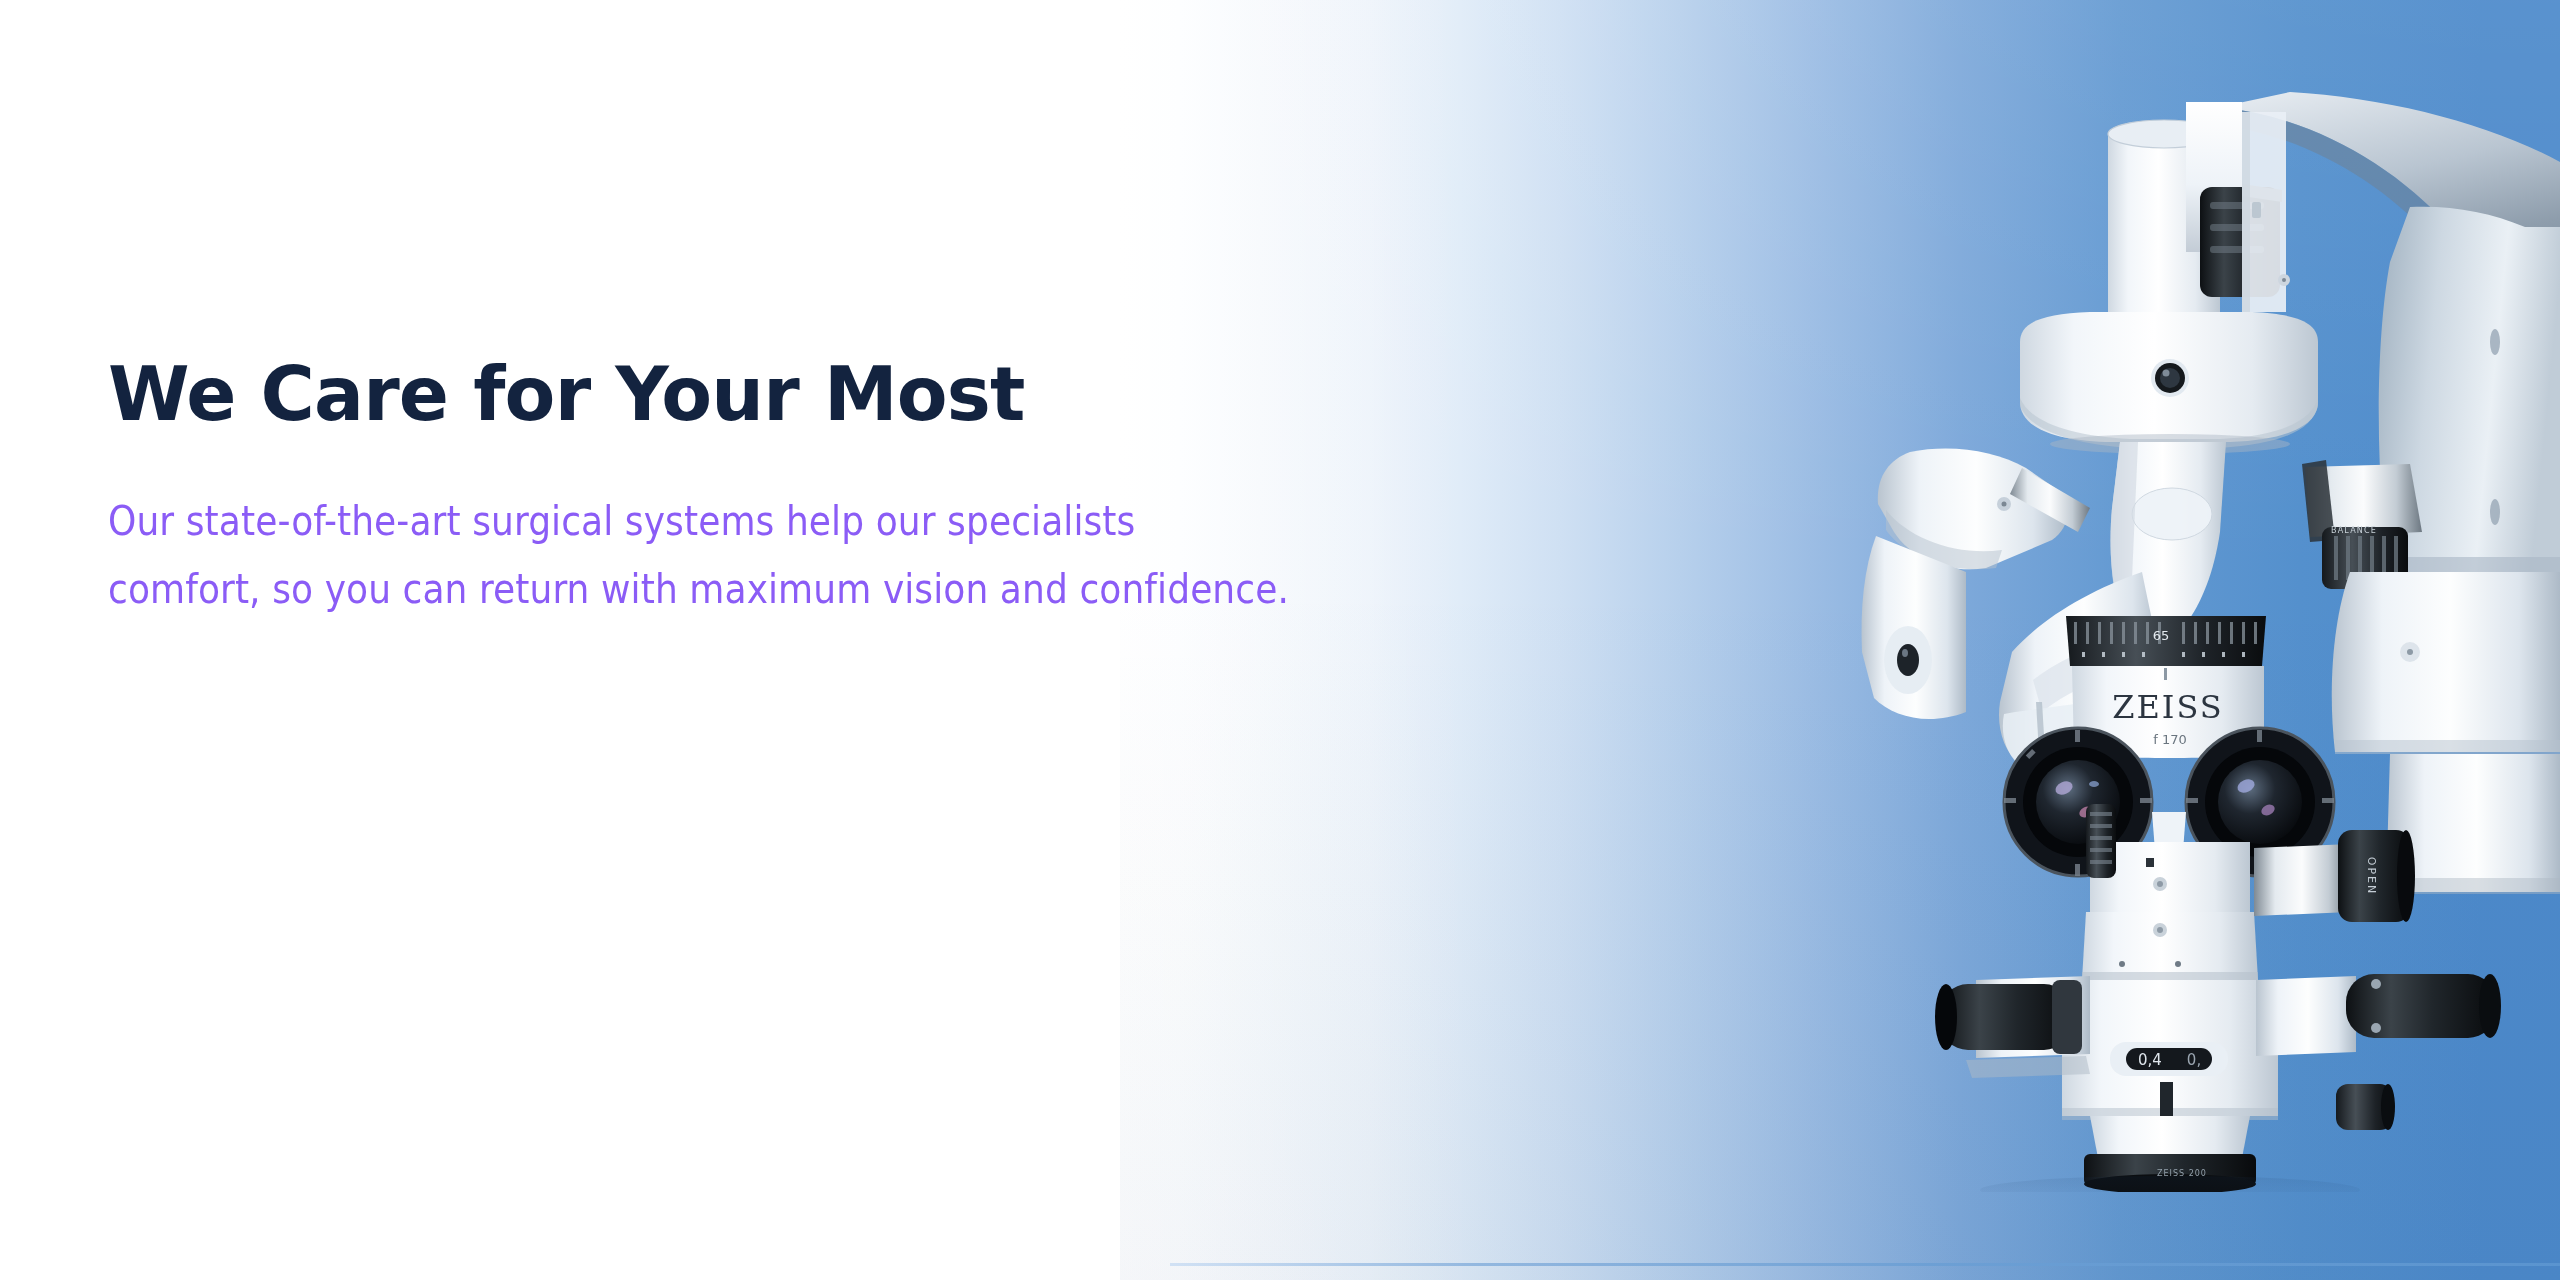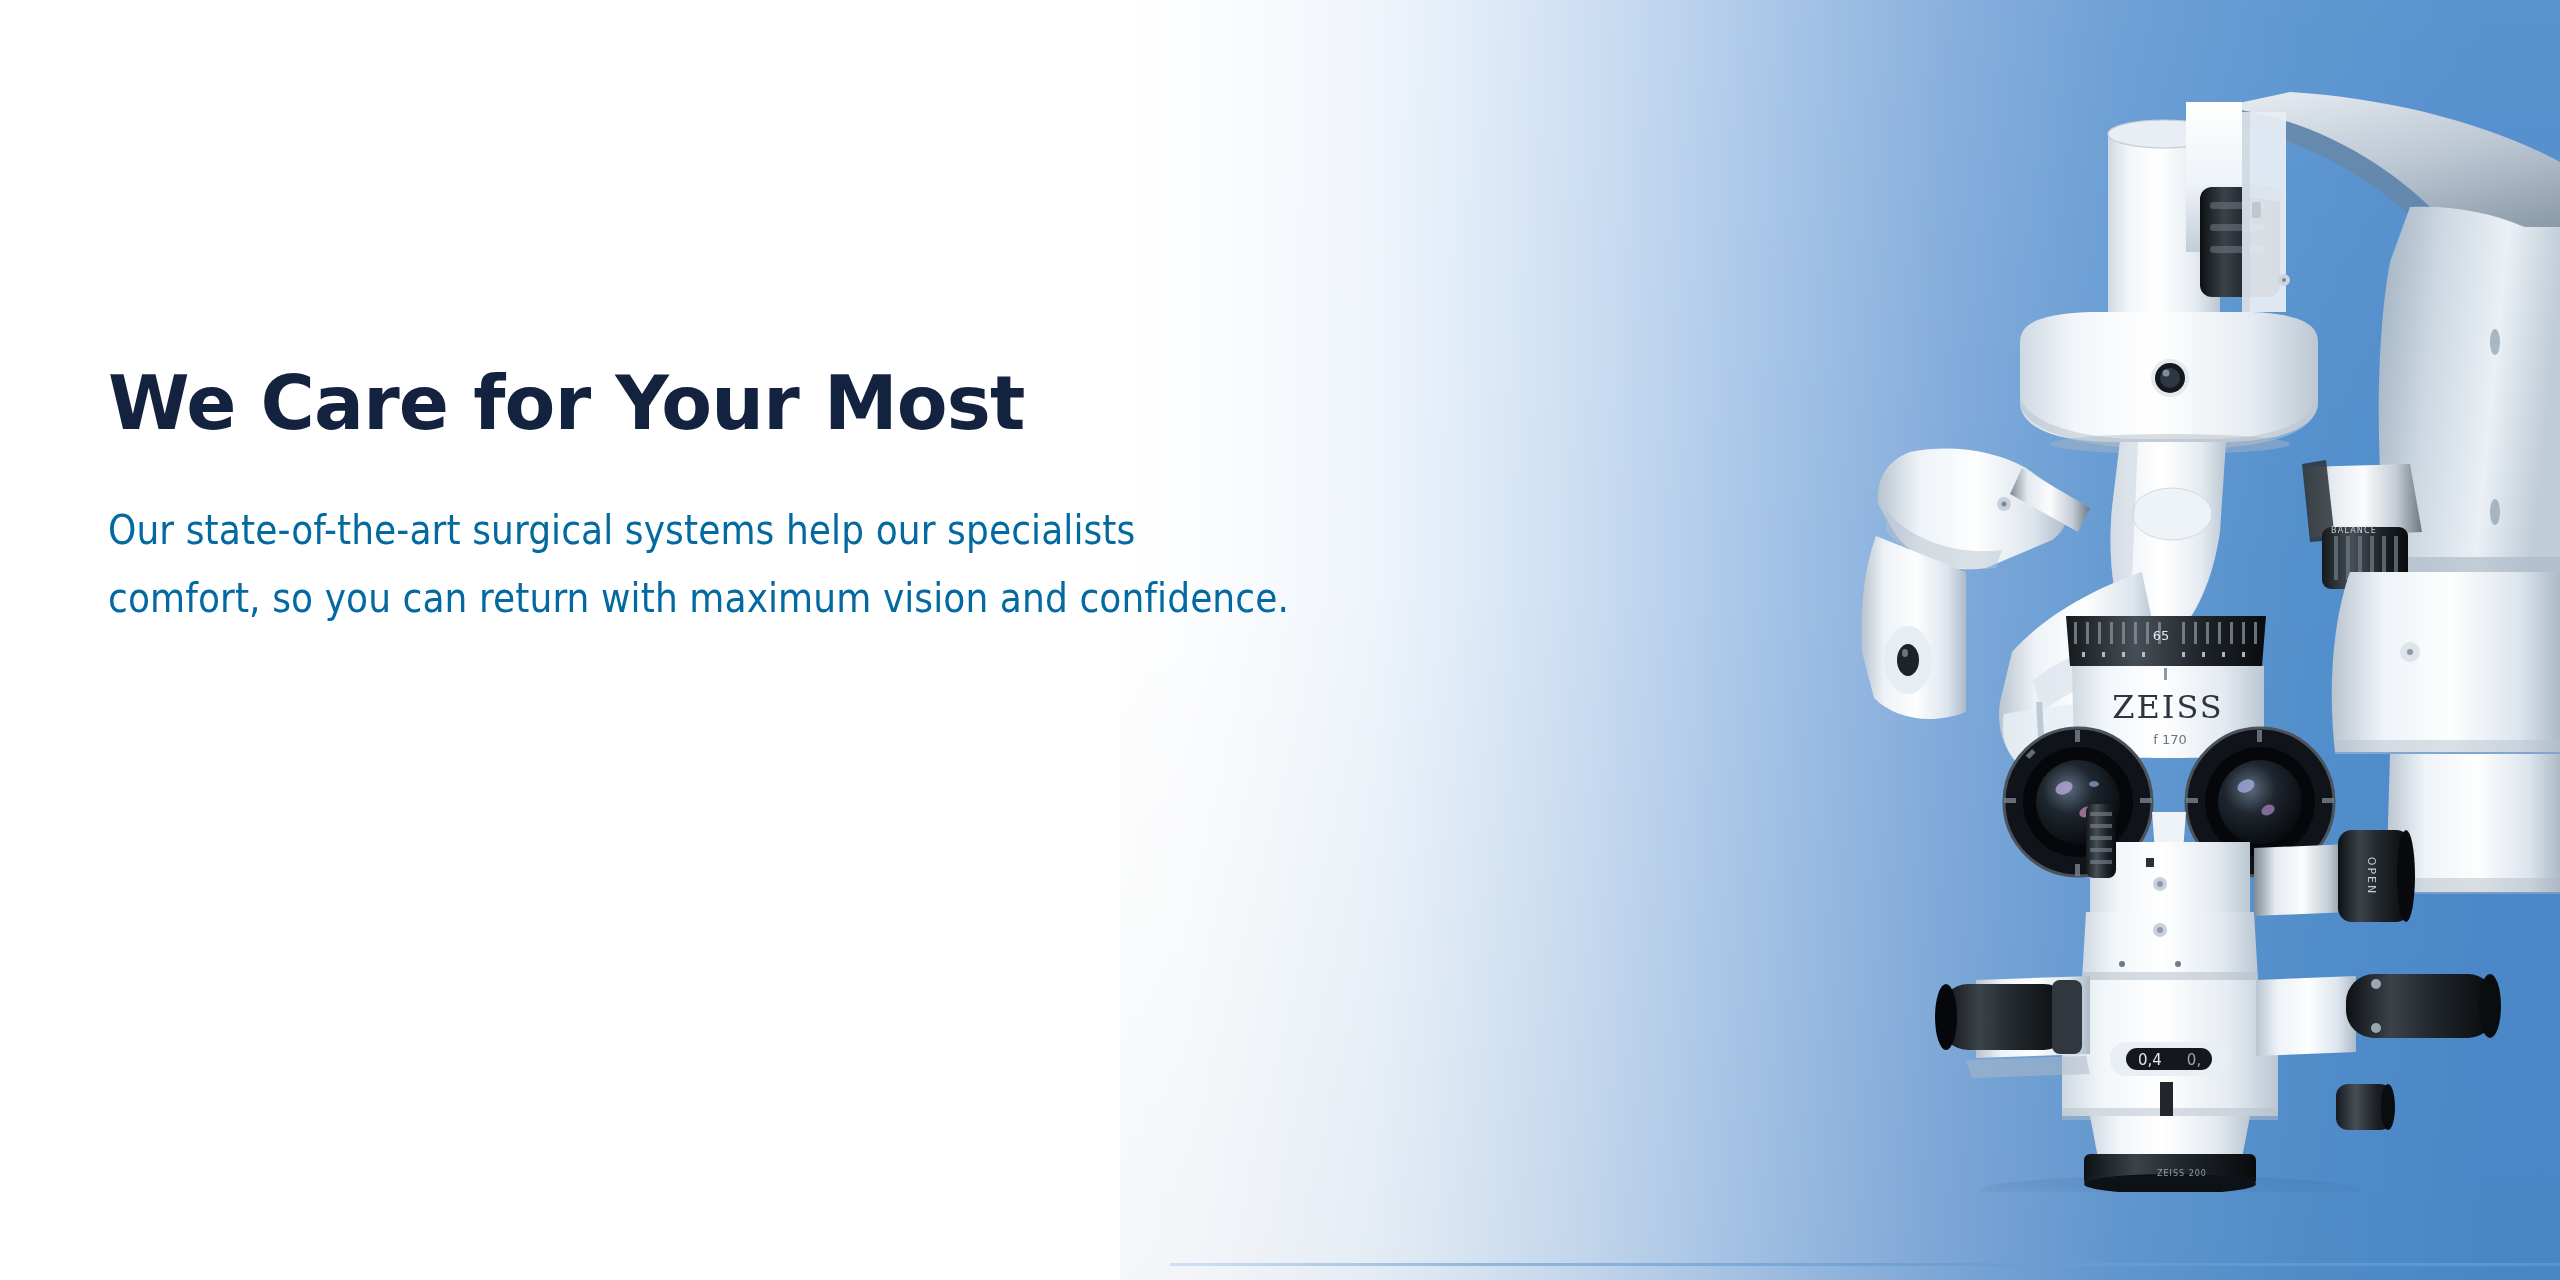--- a/index.html
+++ b/index.html
@@ -50,36 +50,36 @@
   .bottom-rule {
     position:absolute;
     left:1170px; right:0; bottom:14px; height:3px;
     background:linear-gradient(to right,#cfe0f4 0%, #8fb5de 22%, #6c9fd4 55%, #5b95d0 100%);
     opacity:.95;
   }
 
   
   .copy {
     position:absolute;
-    left:108px; top:356px;
+    left:108px; top:347px;
     width:1060px;
   }
   .headline {
     color:#13233f;
     font-family:"DejaVu Sans", sans-serif;
     font-weight:700;
     font-size:74px;
     line-height:94px;
     letter-spacing:-0.8px;
   }
   .headline .hl-line { display:block; white-space:nowrap; }
 
   .subcopy {
     margin-top:46px;
-    color:#0369a1;
+    color:#8b5cf6;
     font-family:"DejaVu Sans Condensed","DejaVu Sans", sans-serif;
     font-weight:300;
     font-size:40px;
     line-height:68px;
     letter-spacing:0.1px;
   }
   .subcopy .sc-line { display:block; white-space:nowrap; }
 
   
   .scope {

